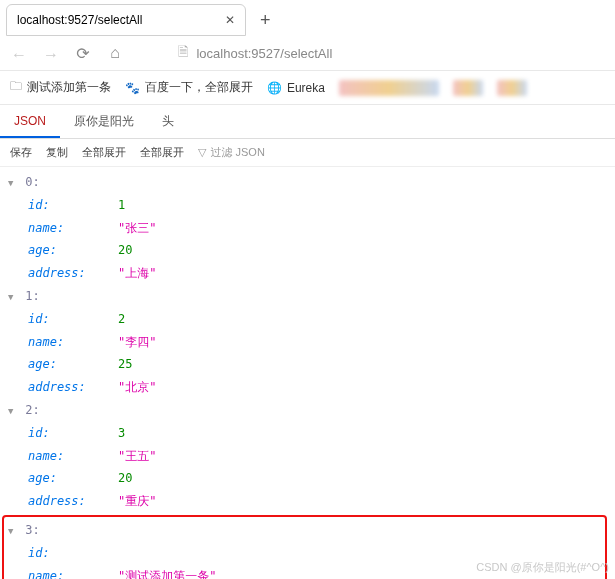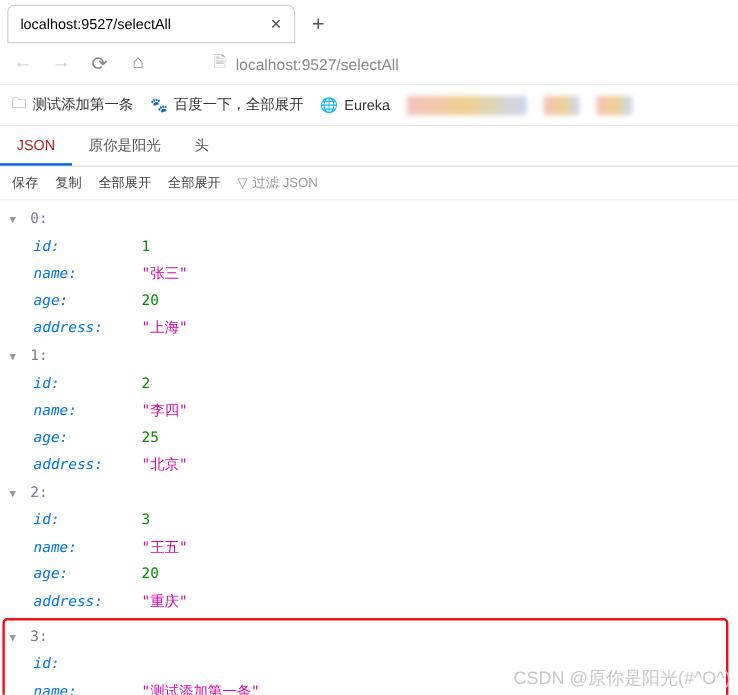--- a/index.html
+++ b/index.html
@@ -28,21 +28,21 @@
 .json-view { padding: 4px 8px; font-family: Menlo, Consolas, monospace; font-size: 12px; line-height: 1.9; }
 .node { }
 .node-head { color: #7a7a99; cursor: pointer; }
 .caret { display: inline-block; width: 10px; color: #999; font-size: 9px; }
 .node-body { padding-left: 20px; }
 .prop { display: flex; }
 .key { color: #0074e8; width: 90px; font-style: italic; }
 .val-num { color: #058b00; }
 .val-str { color: #dd00a9; }
 .highlight-box { border: 2px solid #e11; border-radius: 4px; padding: 2px 4px; margin-left: -6px; margin-top: 2px; }
-.watermark { position: absolute; right: 6px; bottom: 4px; font-size: 15px; color: #c8c8c8; }
+.watermark { position: absolute; right: 6px; bottom: 4px; font-size: 11px; color: #c8c8c8; }
 </style>
 </head>
 <body>
 
 <div class="tab-bar">
   <div class="tab">
     <span>localhost:9527/selectAll</span>
     <span class="tab-close">✕</span>
   </div>
   <div class="new-tab">+</div>

